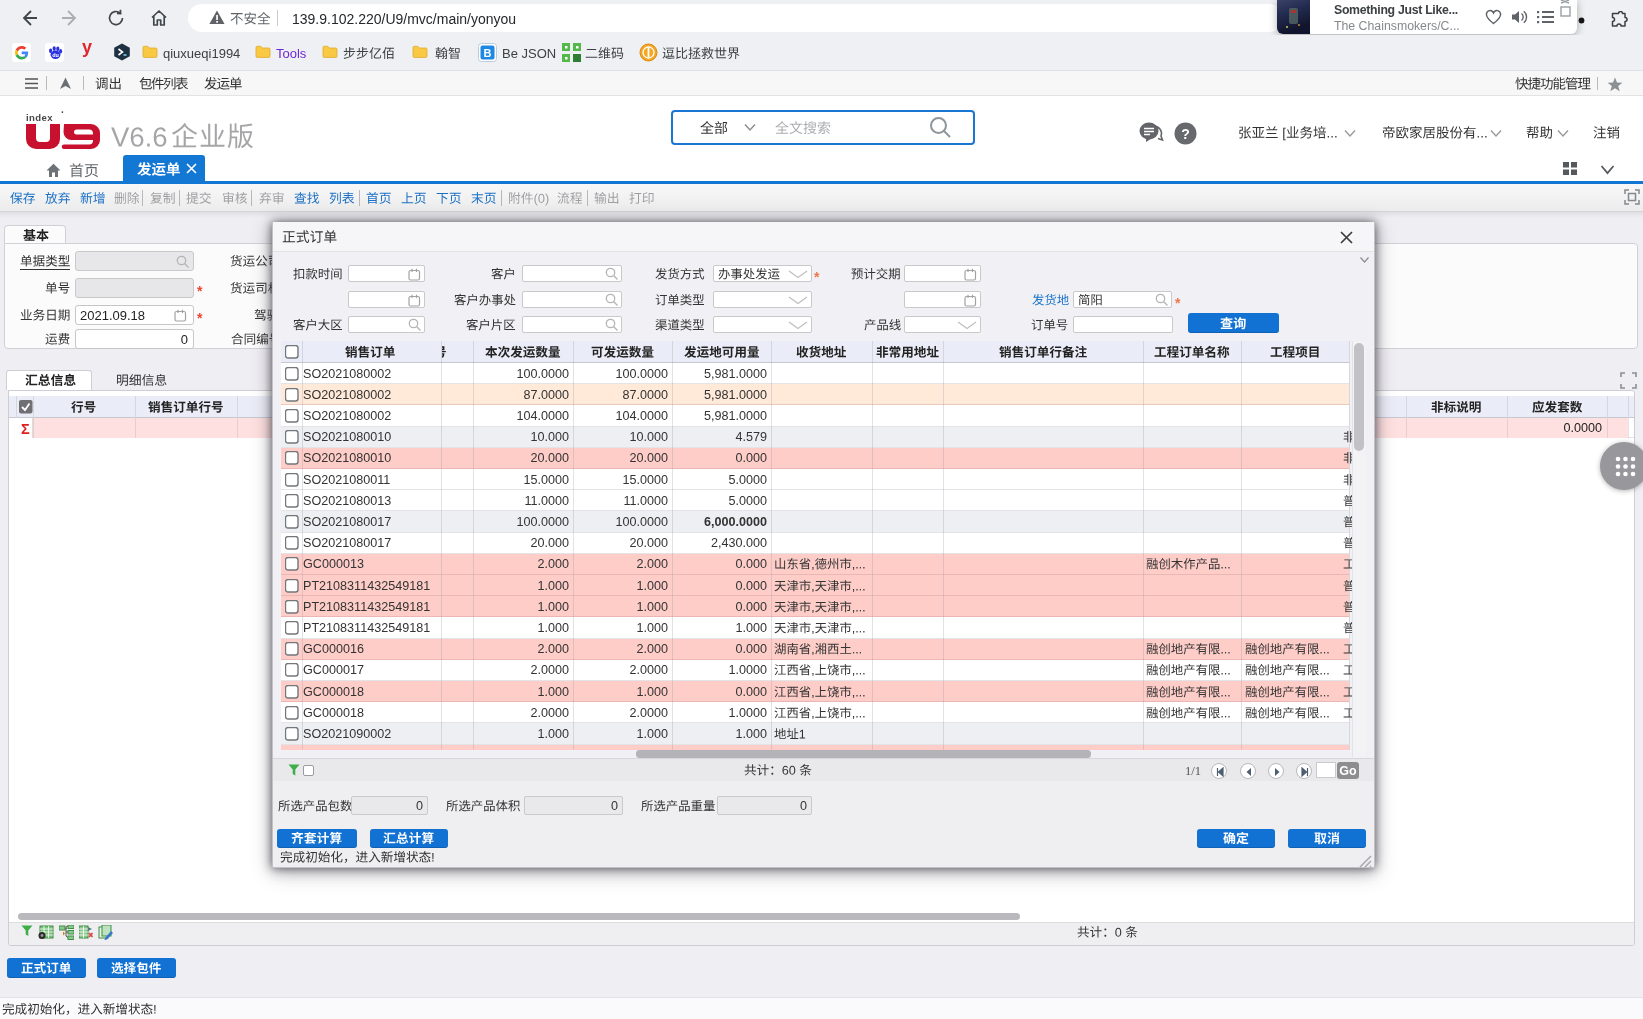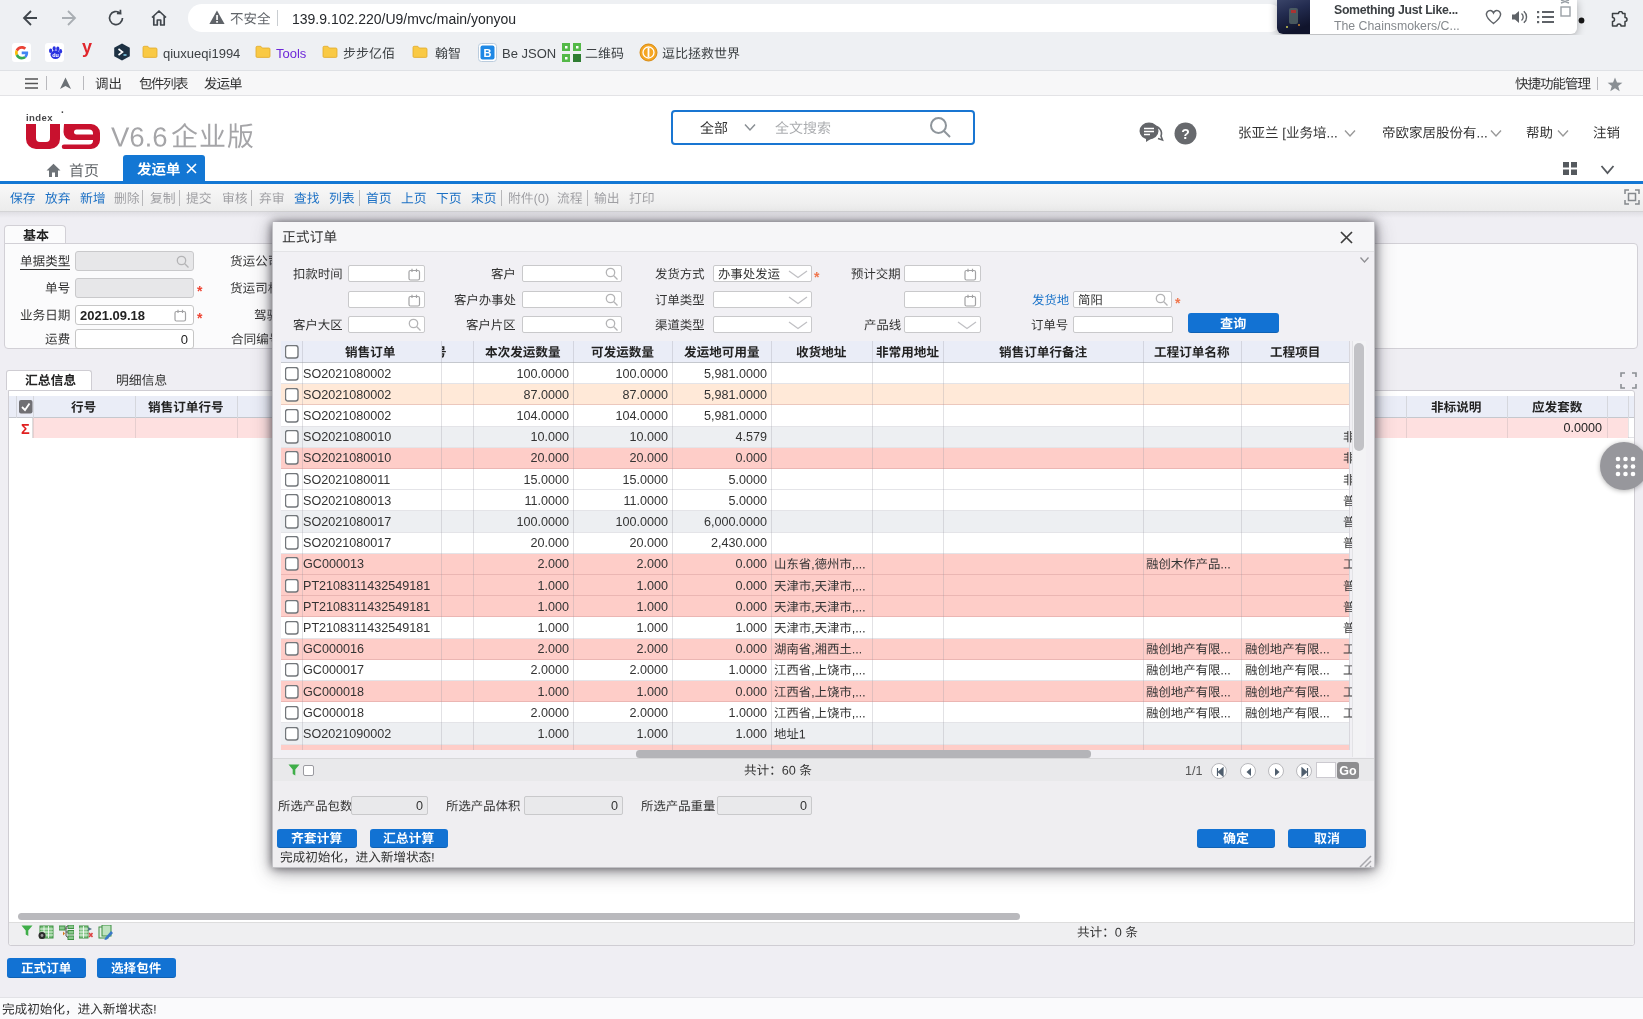--- a/index.html
+++ b/index.html
@@ -741,21 +741,21 @@
 <div style="left:197px;top:282.5px;font-size:14px;color:#ee4433;font-weight:700;white-space:nowrap;">*</div>
 <svg class="zt " style="left:19.6px;top:306.9px;width:51.7px;height:16.4px;" viewBox="0 0 51.7 16.4">
     <g fill="#333" transform="translate(0,12.60) scale(0.01260,-0.01260)">
       <use href="#g25" x="0"></use>
       <use href="#g2f" x="1000"></use>
       <use href="#g63" x="2000"></use>
       <use href="#g64" x="3000"></use>
     </g>
   </svg>
 <div style="left:75px;top:305px;width:119px;height:20px;background:#fff;border:1px solid #c6c6c6;border-radius:3px"></div>
-<div style="left:80px;top:308px;font-size:13px;color:#222;font-weight:700;white-space:nowrap;">2021.09.18</div>
+<div style="left:80px;top:308px;font-size:13px;color:#222;font-weight:400;white-space:nowrap;">2021.09.18</div>
 <svg style="left:174px;top:309px;" width="13" height="13" viewBox="0 0 13 13">
     <rect x="1" y="2.5" width="10.5" height="9.5" rx="1.5" stroke="#a2a2a4" stroke-width="1.2" fill="none"></rect>
     <path d="M4 0.8 V4 M8.5 0.8 V4" stroke="#a2a2a4" stroke-width="1.2"></path>
   </svg>
 <div style="left:197px;top:309.5px;font-size:14px;color:#ee4433;font-weight:700;white-space:nowrap;">*</div>
 <svg class="zt " style="left:44.8px;top:330.9px;width:26.5px;height:16.4px;" viewBox="0 0 26.5 16.4">
     <g fill="#333" transform="translate(0,12.60) scale(0.01260,-0.01260)">
       <use href="#g19" x="0"></use>
       <use href="#g65" x="1000"></use>
     </g>
@@ -1325,21 +1325,21 @@
       <use href="#gc6" x="0"></use>
     </g>
   </svg>
 <div style="left:281px;top:511.4px;width:1068px;height:21.2px;background:#edeff2;border-bottom:1px solid #e4e4e8"></div>
 <svg style="left:284.5px;top:514.9px;" width="14" height="14" viewBox="0 0 14 14">
     <rect x="0.5" y="0.5" width="12.5" height="12.5" rx="2.5" stroke="#73777b" fill="#fff" stroke-width="1.4"></rect>
   </svg>
 <div style="left:303px;top:514.9px;font-size:12.6px;color:#333;font-weight:400;white-space:nowrap;">SO2021080017</div>
 <div style="left:569px;top:514.9px;font-size:12.6px;color:#333;font-weight:400;white-space:nowrap;transform:translateX(-100%);">100.0000</div>
 <div style="left:668px;top:514.9px;font-size:12.6px;color:#333;font-weight:400;white-space:nowrap;transform:translateX(-100%);">100.0000</div>
-<div style="left:767px;top:514.9px;font-size:12.6px;color:#333;font-weight:400;white-space:nowrap;transform:translateX(-100%);">6,000.0000</div>
+<div style="left:767px;top:514.9px;font-size:12.6px;color:#333;font-weight:700;white-space:nowrap;transform:translateX(-100%);">6,000.0000</div>
 <svg class="zt " style="left:1343.0px;top:514.0px;width:13.6px;height:16.1px;" viewBox="0 0 13.6 16.1">
     <g fill="#333" transform="translate(0,12.40) scale(0.01240,-0.01240)">
       <use href="#gc6" x="0"></use>
     </g>
   </svg>
 <div style="left:281px;top:532.6px;width:1068px;height:21.2px;background:#fff;border-bottom:1px solid #e4e4e8"></div>
 <svg style="left:284.5px;top:536.1px;" width="14" height="14" viewBox="0 0 14 14">
     <rect x="0.5" y="0.5" width="12.5" height="12.5" rx="2.5" stroke="#73777b" fill="#fff" stroke-width="1.4"></rect>
   </svg>
 <div style="left:303px;top:536.1px;font-size:12.6px;color:#333;font-weight:400;white-space:nowrap;">SO2021080017</div>
@@ -1729,21 +1729,21 @@
 <svg class="zt " style="left:744.0px;top:762.4px;width:69.2px;height:16.4px;" viewBox="0 0 69.2 16.4">
     <g fill="#333" transform="translate(0,12.60) scale(0.01260,-0.01260)">
       <use href="#g84" x="0"></use>
       <use href="#g85" x="1000"></use>
       <use href="#g86" x="2000"></use>
       <use href="#g22" x="3000"></use>
       <use href="#g56" x="3556"></use>
       <use href="#g87" x="4390"></use>
     </g>
   </svg>
-<div style="left:1185px;top:764px;font-size:12.6px;color:#555;font-weight:400;white-space:nowrap;">1/1</div>
+<div style="left:1185px;top:764px;font-size:12.6px;color:#555;font-weight:400;white-space:nowrap;font-family:Liberation Serif, serif;">1/1</div>
 <div style="left:1211px;top:762.5px;width:16px;height:16px;border-radius:50%;background:#fff;border:1px solid #b9b9bd"></div>
 <svg style="left:1211px;top:762.5px;" width="18" height="18" viewBox="0 0 18 18">
     <path d="M6.5 5 V13 M12 5 L7.5 9 L12 13 Z" fill="#4f5e6e" stroke="#4f5e6e" stroke-width="1.2"></path>
   </svg>
 <div style="left:1240px;top:762.5px;width:16px;height:16px;border-radius:50%;background:#fff;border:1px solid #b9b9bd"></div>
 <svg style="left:1240px;top:762.5px;" width="18" height="18" viewBox="0 0 18 18">
     <path d="M11 5 L6.5 9 L11 13 Z" fill="#4f5e6e"></path>
   </svg>
 <div style="left:1268px;top:762.5px;width:16px;height:16px;border-radius:50%;background:#fff;border:1px solid #b9b9bd"></div>
 <svg style="left:1268px;top:762.5px;" width="18" height="18" viewBox="0 0 18 18">

